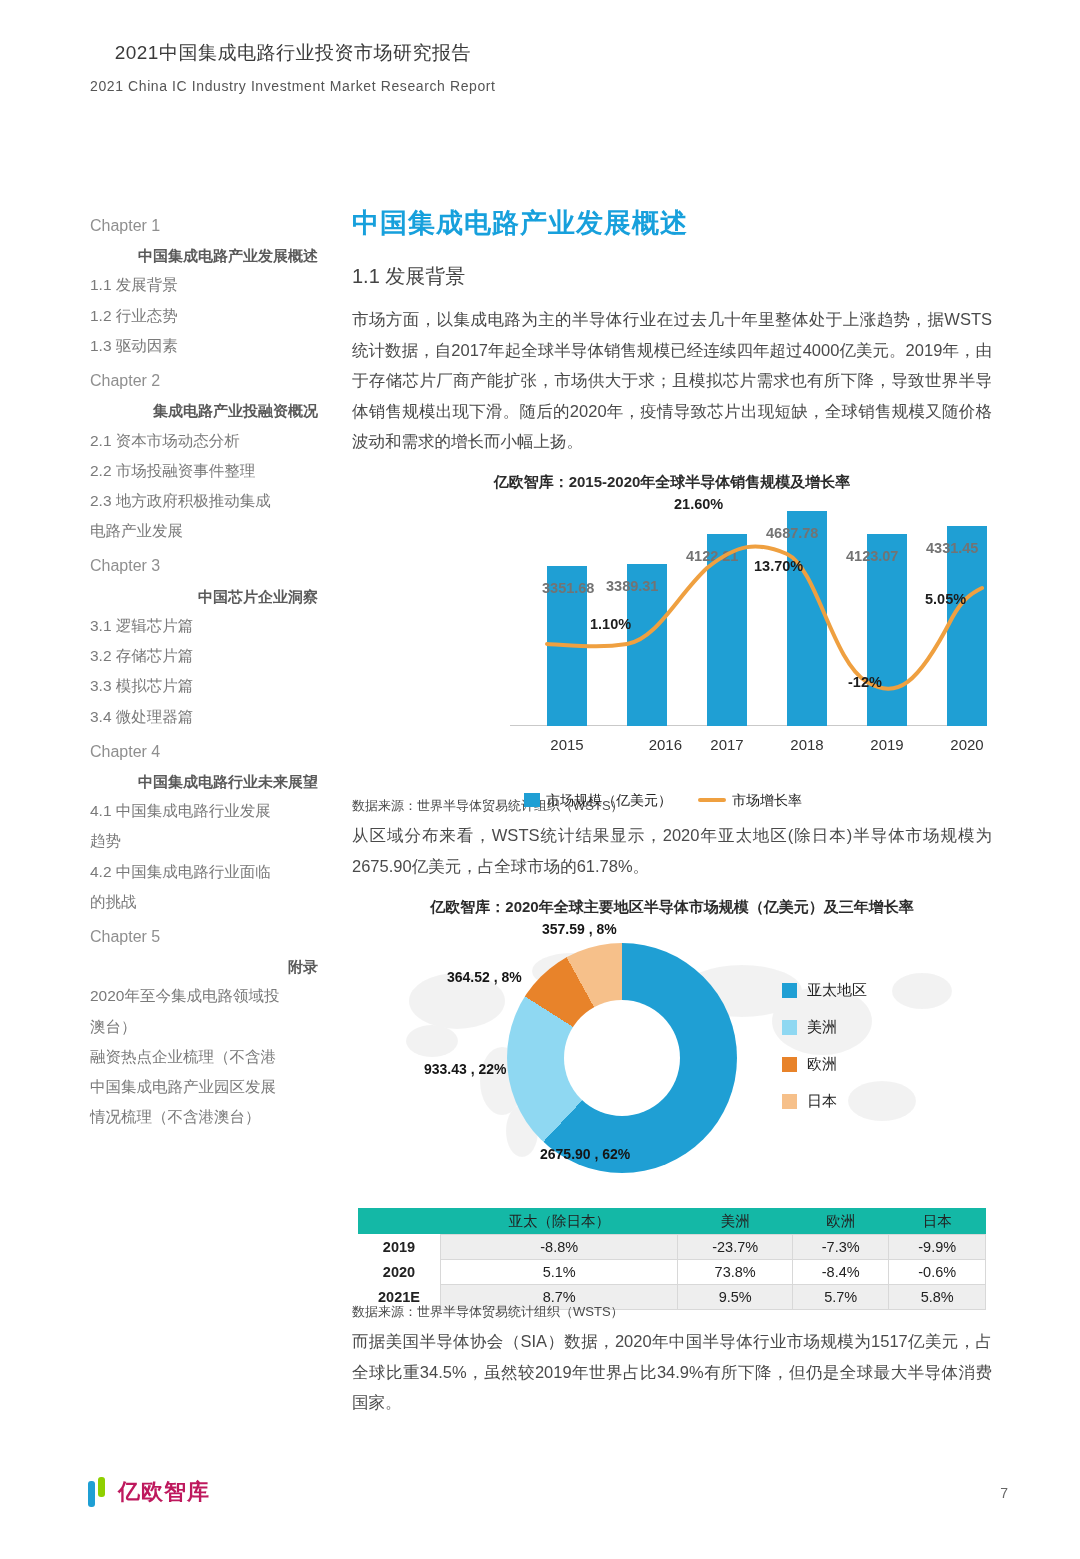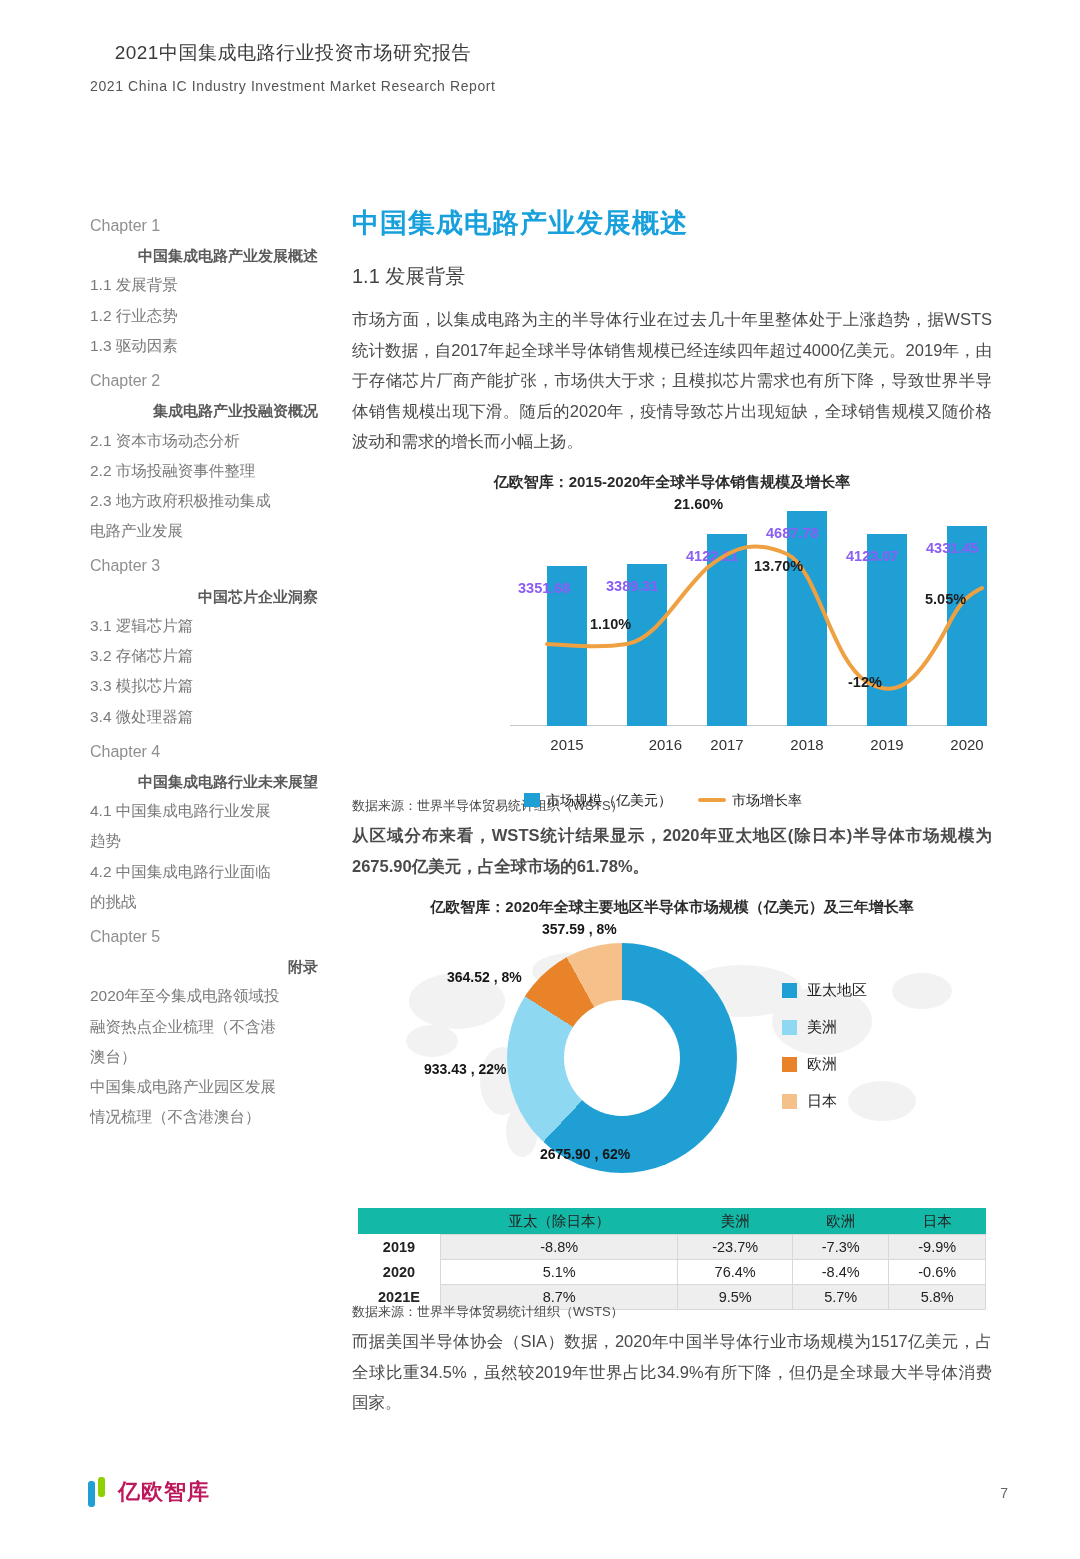--- a/index.html
+++ b/index.html
@@ -32,21 +32,21 @@
   p.body-text{font-size:16.5px;line-height:1.85;color:#4a4a4a;margin:0 0 6px 0;text-align:justify;}
 
   .fig-title{font-size:15px;font-weight:bold;color:#2b2b2b;text-align:center;margin:16px 0 4px 0;}
   .src-note{font-size:13px;color:#4a4a4a;line-height:1.3;margin-top:2px;}
 
   
   .chart1{position:relative;width:640px;height:300px;margin-top:2px;}
   .chart1 .plot{position:absolute;left:0;top:0;width:640px;height:265px;}
   .axis-line{position:absolute;left:158px;bottom:35px;width:472px;height:1px;background:#c9c9c9;}
   .bar{position:absolute;bottom:35px;width:40px;background:#1f9fd4;}
-  .bar-label{position:absolute;font-size:14.5px;font-weight:bold;color:#8b5cf6;white-space:nowrap;}
+  .bar-label{position:absolute;font-size:14.5px;font-weight:bold;color:#737373;white-space:nowrap;}
   .x-label{position:absolute;bottom:8px;font-size:15px;color:#333;width:70px;text-align:center;}
   .pct-label{position:absolute;font-size:14.5px;font-weight:bold;color:#1d1d1d;white-space:nowrap;}
   .legend1{position:absolute;left:172px;bottom:-14px;display:flex;gap:26px;align-items:center;font-size:14px;color:#222;}
   .legend1 .sw-bar{width:16px;height:14px;background:#1f9fd4;display:inline-block;margin-right:6px;vertical-align:-2px;}
   .legend1 .sw-line{width:28px;height:4px;background:#efa040;display:inline-block;margin-right:6px;vertical-align:3px;border-radius:2px;}
 
   
   .chart2{position:relative;width:640px;height:285px;margin-top:4px;}
   .worldmap{position:absolute;left:10px;top:10px;width:620px;height:250px;opacity:.32;}
   .donut-wrap{position:absolute;left:155px;top:22px;width:230px;height:230px;}
@@ -119,22 +119,22 @@
       <div class="entry">4.1 中国集成电路行业发展</div>
       <div class="entry">趋势</div>
       <div class="entry">4.2 中国集成电路行业面临</div>
       <div class="entry">的挑战</div>
     </div>
 
     <div class="group">
       <div class="chapter">Chapter 5</div>
       <div class="chapter-title">附录</div>
       <div class="entry">2020年至今集成电路领域投</div>
+      <div class="entry">澳台）</div>
       <div class="entry">融资热点企业梳理（不含港</div>
-      <div class="entry">澳台）</div>
       <div class="entry">中国集成电路产业园区发展</div>
       <div class="entry">情况梳理（不含港澳台）</div>
     </div>
   </div>
 
   <div class="main">
     <h1 class="section-title">中国集成电路产业发展概述</h1>
     <h2 class="sub-title">1.1 发展背景</h2>
     <p class="body-text">市场方面，以集成电路为主的半导体行业在过去几十年里整体处于上涨趋势，据WSTS统计数据，自2017年起全球半导体销售规模已经连续四年超过4000亿美元。2019年，由于存储芯片厂商产能扩张，市场供大于求；且模拟芯片需求也有所下降，导致世界半导体销售规模出现下滑。随后的2020年，疫情导致芯片出现短缺，全球销售规模又随价格波动和需求的增长而小幅上扬。</p>
 
@@ -143,21 +143,21 @@
       <div class="plot">
         <div class="axis-line"></div>
 
         <div class="bar" style="left:195px;height:160px;"></div>
         <div class="bar" style="left:275px;height:162px;"></div>
         <div class="bar" style="left:355px;height:192px;"></div>
         <div class="bar" style="left:435px;height:215px;"></div>
         <div class="bar" style="left:515px;height:192px;"></div>
         <div class="bar" style="left:595px;height:200px;"></div>
 
-        <div class="bar-label" style="left:166px;top:84px;">3351.68</div>
+        <div class="bar-label" style="left:190px;top:84px;">3351.68</div>
         <div class="bar-label" style="left:254px;top:82px;">3389.31</div>
         <div class="bar-label" style="left:334px;top:52px;">4122.21</div>
         <div class="bar-label" style="left:414px;top:29px;">4687.78</div>
         <div class="bar-label" style="left:494px;top:52px;">4123.07</div>
         <div class="bar-label" style="left:574px;top:44px;">4331.45</div>
 
         <svg width="640" height="265" style="position:absolute;left:0;top:0;">
           <path d="M195,148 C230,150 250,152 275,148 C305,143 325,100 355,72 C385,48 405,45 435,58 C465,72 480,165 515,186 C545,203 565,190 600,122 C610,104 618,98 630,92" fill="none" stroke="#efa040" stroke-width="4" stroke-linecap="round"></path>
         </svg>
 
@@ -179,21 +179,21 @@
         <span>
           <span class="sw-bar"></span><span>市场规模（亿美元）</span>
         </span>
         <span>
           <span class="sw-line"></span><span>市场增长率</span>
         </span>
       </div>
     </div>
 
     <div class="src-note">数据来源：世界半导体贸易统计组织（WSTS）</div>
-    <p class="body-text" style="margin-top:6px;font-weight:bold;">从区域分布来看，WSTS统计结果显示，2020年亚太地区(除日本)半导体市场规模为2675.90亿美元，占全球市场的61.78%。</p>
+    <p class="body-text" style="margin-top:6px;">从区域分布来看，WSTS统计结果显示，2020年亚太地区(除日本)半导体市场规模为2675.90亿美元，占全球市场的61.78%。</p>
 
     <div class="fig-title">亿欧智库：2020年全球主要地区半导体市场规模（亿美元）及三年增长率</div>
     <div class="chart2">
       <svg class="worldmap" viewBox="0 0 620 250">
         <g fill="#d9d9d9">
           <ellipse cx="95" cy="70" rx="48" ry="28"></ellipse>
             <ellipse cx="70" cy="110" rx="26" ry="16"></ellipse>
           <ellipse cx="140" cy="150" rx="22" ry="34"></ellipse>
             <ellipse cx="160" cy="200" rx="16" ry="26"></ellipse>
           <ellipse cx="260" cy="70" rx="34" ry="20"></ellipse>
@@ -251,21 +251,21 @@
         <tr>
           <td class="rowhead">2019</td>
           <td>-8.8%</td>
           <td>-23.7%</td>
           <td>-7.3%</td>
           <td>-9.9%</td>
         </tr>
         <tr>
           <td class="rowhead">2020</td>
           <td>5.1%</td>
-          <td>76.4%</td>
+          <td>73.8%</td>
           <td>-8.4%</td>
           <td>-0.6%</td>
         </tr>
         <tr>
           <td class="rowhead">2021E</td>
           <td>8.7%</td>
           <td>9.5%</td>
           <td>5.7%</td>
           <td>5.8%</td>
         </tr>

